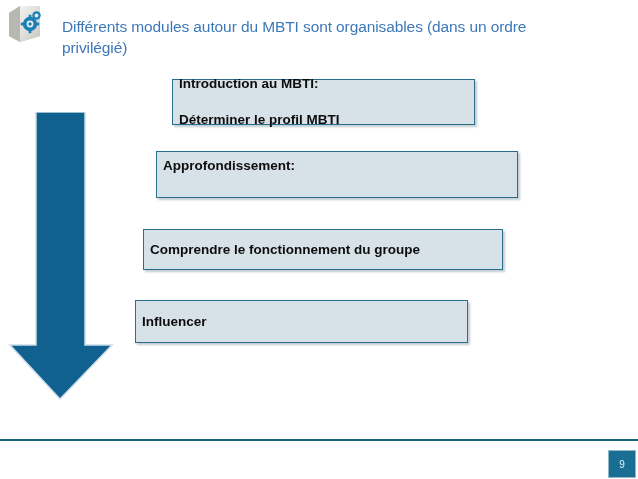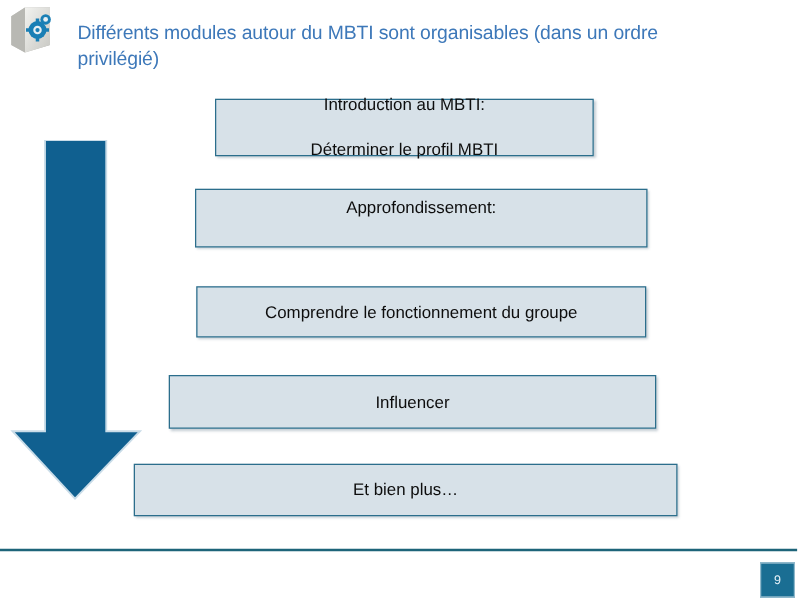--- a/index.html
+++ b/index.html
@@ -52,33 +52,33 @@
   
   .box {
     position: absolute;
     box-sizing: border-box;
     background: #d7e1e8;
     border: 1.5px solid #2b6e8c;
     box-shadow: 1.5px 1.5px 2px rgba(120,140,155,0.45);
     display: flex;
     align-items: center;
     justify-content: center;
-    text-align: center;
     color: #0d0d0d;
     font-family: "Liberation Sans", sans-serif;
     font-size: 13.5px;
     line-height: 18px;
     padding: 2px 6px;
+    font-weight: bold;
   }
   .box span { display: block; width: 100%; }
 
   .box-1 { left: 172px; top: 79px;  width: 303px; height: 46px; }
   .box-2 { left: 156px; top: 151px; width: 362px; height: 47px; }
-  .box-3 { left: 157px; top: 229px; width: 360px; height: 41px; }
-  .box-4 { left: 135px; top: 300px; width: 390px; height: 43px; }
+  .box-3 { left: 143px; top: 229px; width: 360px; height: 41px; }
+  .box-4 { left: 135px; top: 300px; width: 333px; height: 43px; }
   .box-5 { left: 107px; top: 371px; width: 435px; height: 42px; }
 
   
   .footer-rule {
     position: absolute;
     left: 0;
     top: 439px;
     width: 638px;
     height: 2px;
     background: #1d6479;
@@ -158,20 +158,17 @@
   </div>
 
   <div class="box box-3">
     <span>Comprendre le fonctionnement du groupe</span>
   </div>
 
   <div class="box box-4">
     <span>Influencer</span>
   </div>
 
-  <div class="box box-5">
-    <span>Et bien plus…</span>
-  </div>
 
   <div class="footer-rule"></div>
   <div class="page-number">9</div>
 
 </div>
 
 </body></html>

